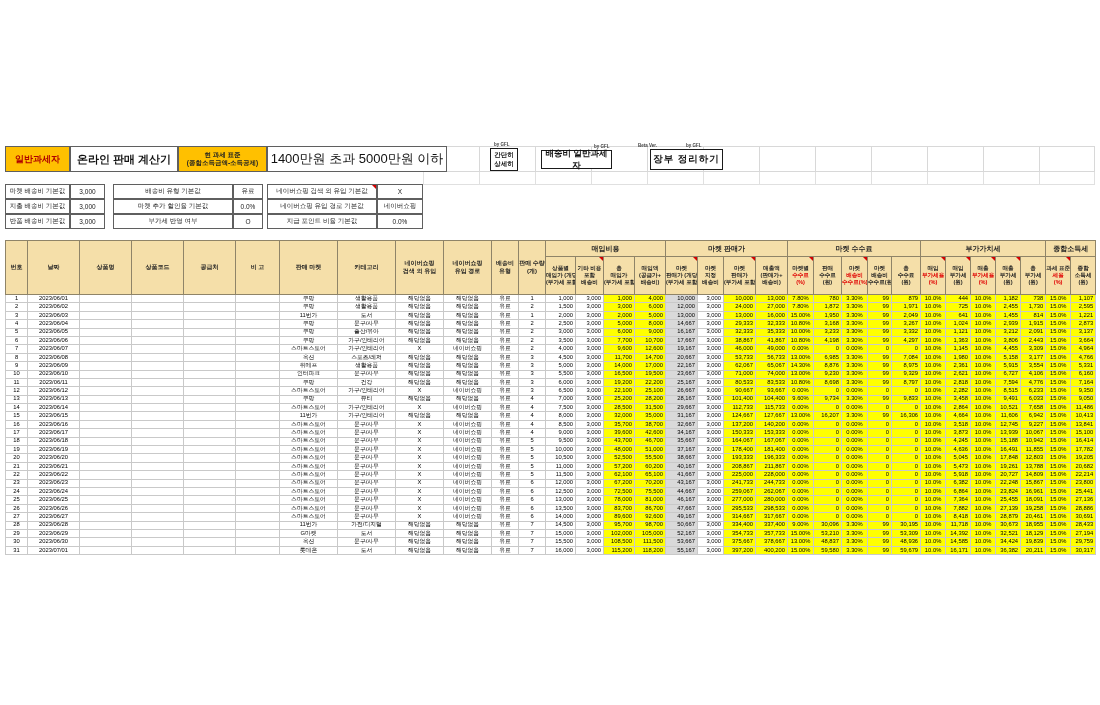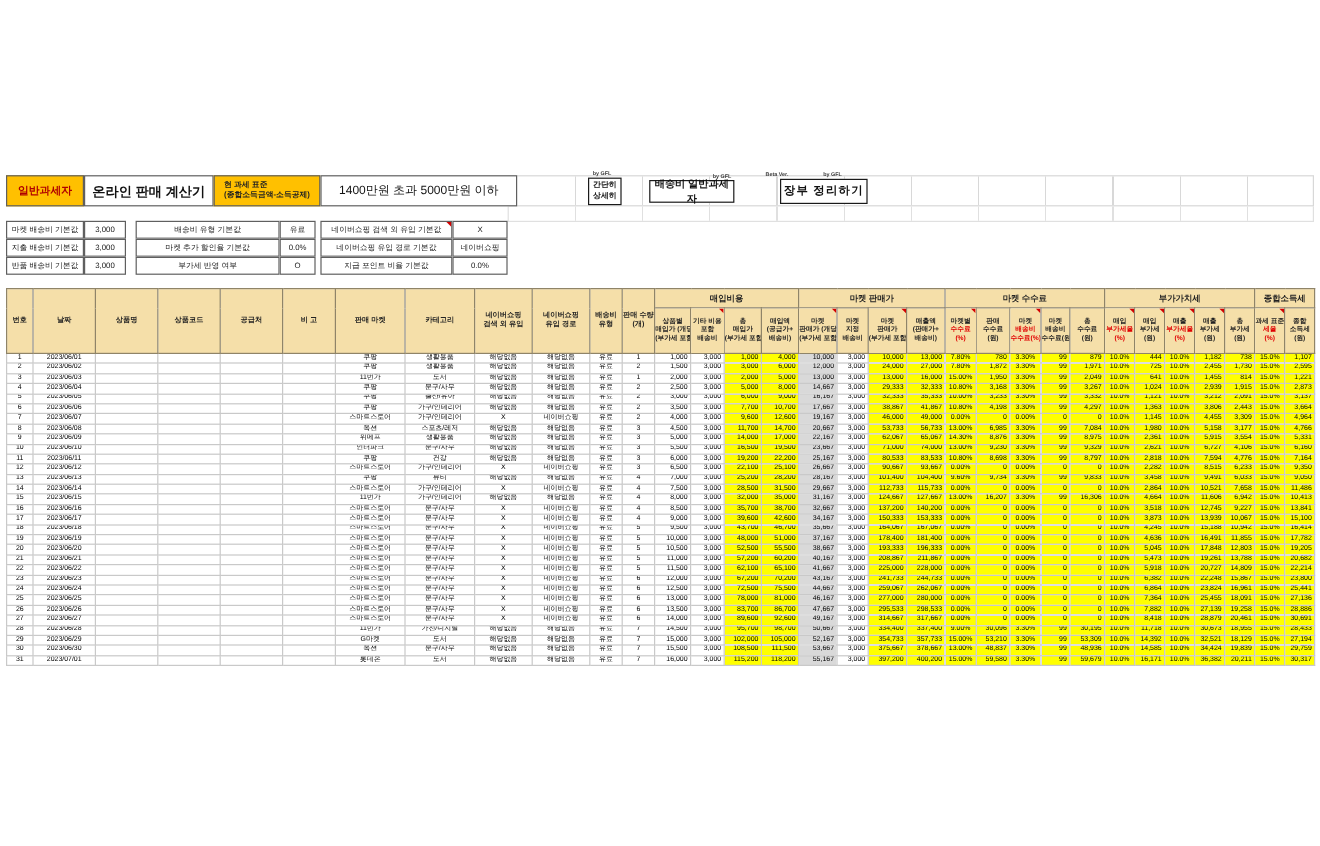--- a/index.html
+++ b/index.html
@@ -1,27 +1,27 @@
 <!DOCTYPE html>
 <html style="--accent: #FFC000; --tan: #F5DFA9; --yellow: #FFFF00; --gray: #D9D9D9; --teal: #2E9E8E; --pctA: #FF6A00; --pctB: #FF3300; --hdrred: #E00000;"><head>
 <meta charset="utf-8">
 <style>
   :root{
     --accent:#FFC000; --tan:#F5DFA9; --yellow:#FFFF00; --gray:#D9D9D9;
     --teal:#2E9E8E; --pctA:#FF6A00; --pctB:#FF3300; --hdrred:#E00000;
   }
   html,body{margin:0;padding:0}
   body{width:1100px;height:705px;background:#fff;font-family:"Liberation Sans",sans-serif;position:relative;overflow:hidden}
-  .box{position:absolute;box-sizing:border-box;border:1px solid #5f5f5f;display:flex;align-items:center;justify-content:center;text-align:left;background:#fff}
+  .box{position:absolute;box-sizing:border-box;border:1px solid #5f5f5f;display:flex;align-items:center;justify-content:center;text-align:center;background:#fff}
   .orange{background:var(--accent)}
   .pre{white-space:pre-line}
   .taxpayer{left:5px;top:146px;width:65px;height:26px;font-size:9px;font-weight:bold;color:#b00000}
   .maintitle{left:70px;top:146px;width:108px;height:26px;font-size:11px;font-weight:bold;color:#111}
   .taxbaselabel{left:178px;top:146px;width:89px;height:26px;font-size:6.5px;font-weight:bold;line-height:1.3;color:#222}
-  .taxbaseval{left:267px;top:146px;width:164px;height:26px;font-size:10px;color:#111}
+  .taxbaseval{left:267px;top:146px;width:180px;height:26px;font-size:13px;color:#111}
   .topgrid{position:absolute;left:423px;top:146px;width:672px;height:26px;box-sizing:border-box;border:1px solid #d8d8d8;background:repeating-linear-gradient(to right,transparent 0,transparent 55px,#d8d8d8 55px,#d8d8d8 56px)}
   .topgrid2{position:absolute;left:423px;top:172px;width:672px;height:13px;box-sizing:border-box;border:1px solid #e0e0e0;border-top:none;background:repeating-linear-gradient(to right,transparent 0,transparent 55px,#e0e0e0 55px,#e0e0e0 56px)}
   .btn{position:absolute;box-sizing:border-box;border:1.5px solid #1a1a1a;background:#fff;display:flex;align-items:center;justify-content:center;text-align:center;font-weight:bold;color:#111;cursor:pointer;z-index:3}
   .btn-toggle{left:490px;top:148px;width:28px;height:23px;font-size:6.5px;line-height:1.25}
   .btn-bundle{left:541px;top:150px;width:71px;height:19px;font-size:8.5px}
   .btn-ledger{left:650px;top:149px;width:73px;height:21px;font-size:9.5px;letter-spacing:1px}
   .byline{position:absolute;font-size:4.5px;color:#444;z-index:3;font-weight:bold}
   .settings-wrap{position:absolute;left:0;top:0}
   .scell{position:absolute;box-sizing:border-box;border:1px solid #5f5f5f;display:flex;align-items:center;justify-content:center;text-align:center;font-size:6.5px;color:#1a1a1a;background:#fff}
   .scell.orange{font-weight:normal}

